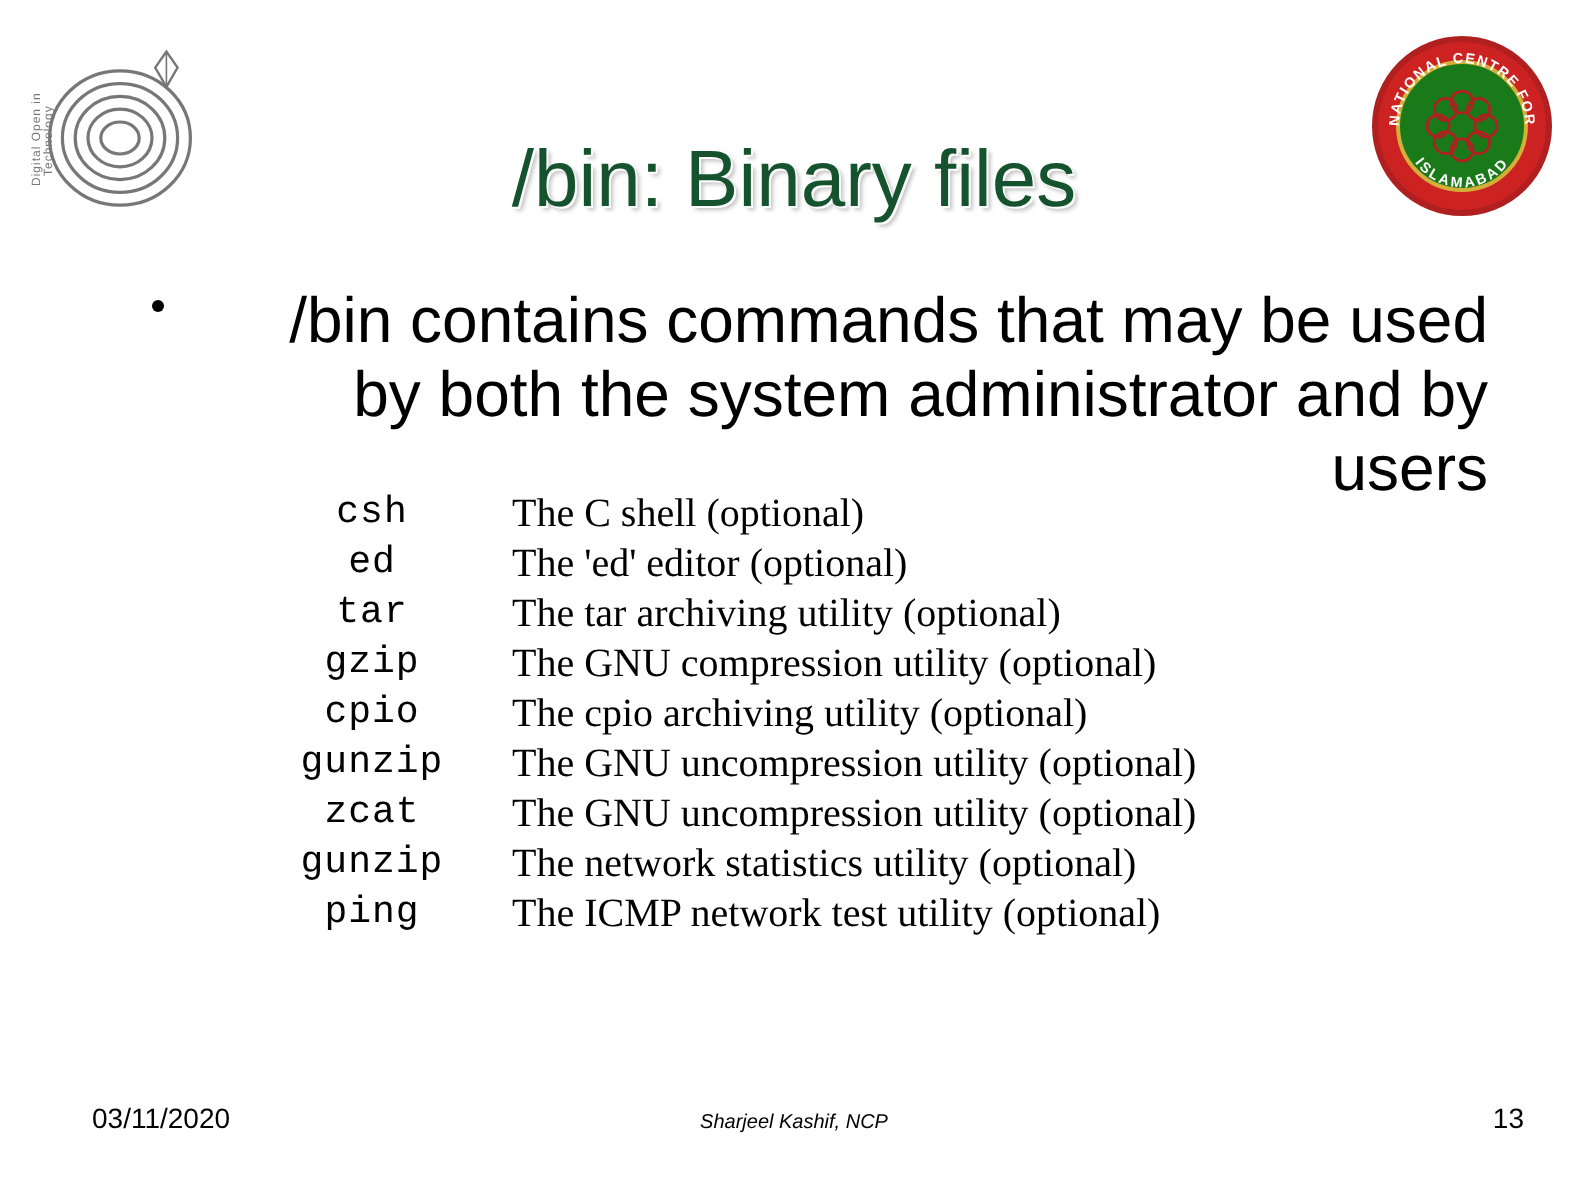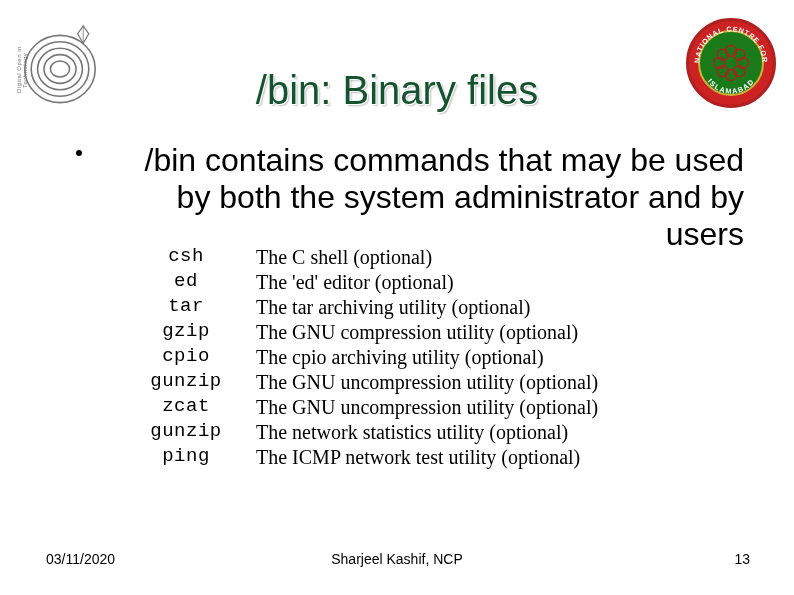--- a/index.html
+++ b/index.html
@@ -134,25 +134,26 @@
     position: absolute;
     left: 46px;
     bottom: 28px;
     font-size: 14px;
   }
   .footer-author {
     position: absolute;
     left: 0; right: 0;
     bottom: 28px;
     text-align: center;
-    font-size: 14px;
+    font-size: 10px;
+    font-style: italic;
   }
   .footer-page {
     position: absolute;
-    right: 44px;
+    right: 32px;
     bottom: 28px;
     font-size: 14px;
   }
 </style>
 </head>
 <body>
 
 <div class="slide">
 
   <div class="logo-left">

